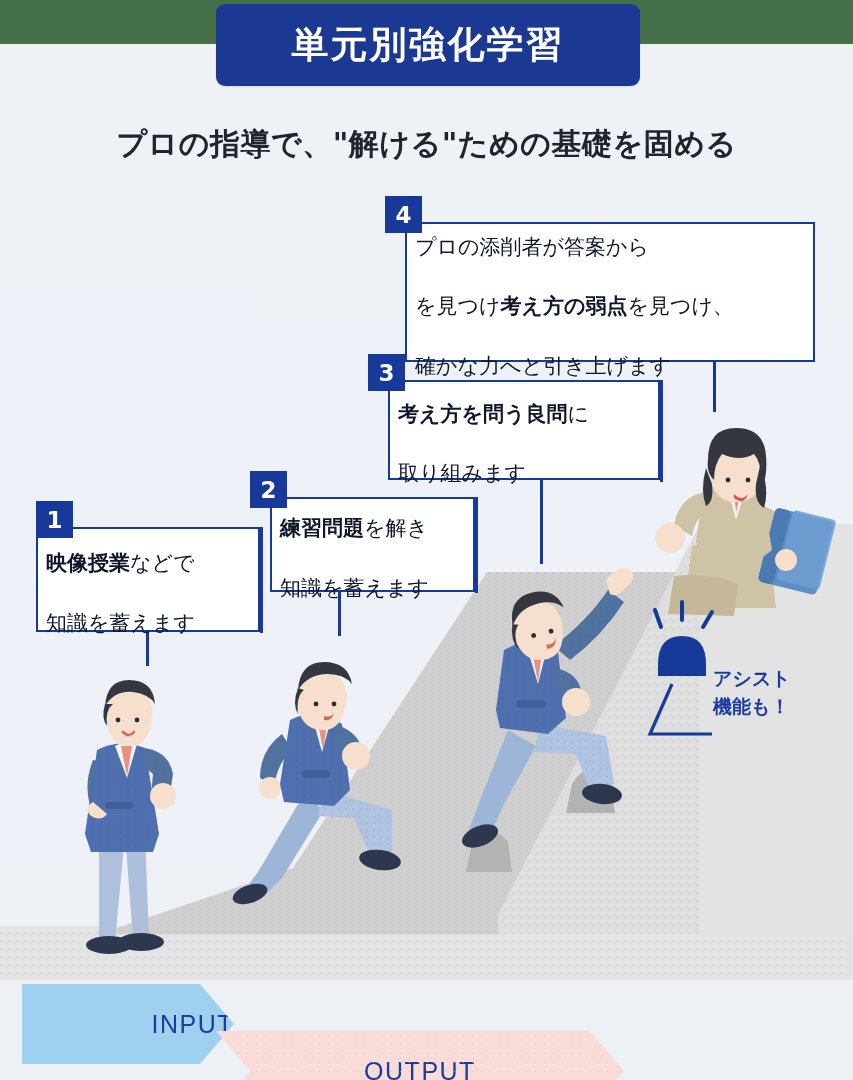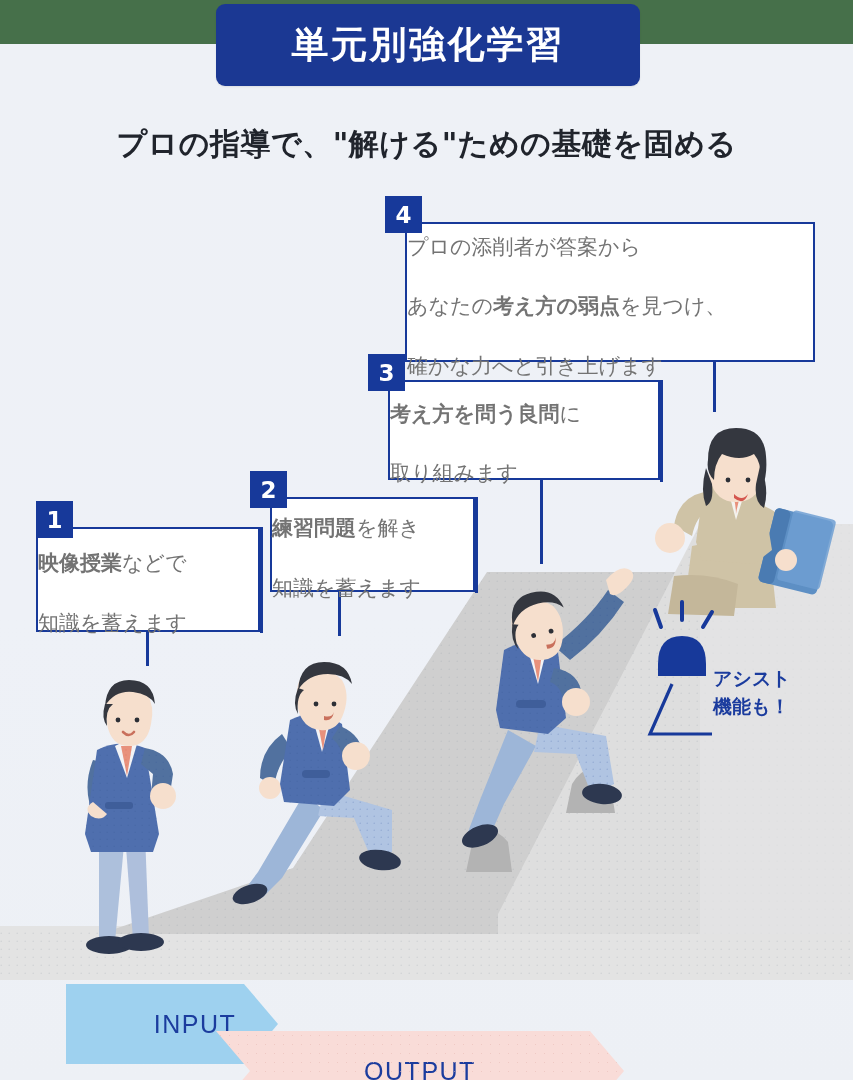--- a/index.html
+++ b/index.html
@@ -37,22 +37,22 @@
     font-family:"DejaVu Sans","Liberation Sans",sans-serif;
   }
 
   
   .stage{position:absolute;left:0;top:44px;width:853px;height:936px;overflow:hidden;}
   .stage svg{display:block;}
 
   
   .callout{position:absolute;background:#ffffff;border:2.5px solid #17399a;box-sizing:border-box;}
   .callout .txt{
-    position:absolute;left:0;top:50%;transform:translateY(-50%);
-    color:#737373;font-size:21px;line-height:1.42;white-space:pre-line;
+    position:absolute;left:8px;top:50%;transform:translateY(-50%);
+    color:#0f172a;font-size:21px;line-height:1.42;white-space:pre-line;
     font-family:"DejaVu Sans","Liberation Sans",sans-serif;font-weight:500;
   }
   .callout .txt b{font-weight:800;margin-top:28px;}
   .badge{
     position:absolute;width:37px;height:37px;background:#17399a;
     display:flex;align-items:center;justify-content:center;
     color:#fff;font-size:23px;font-weight:700;
     font-family:"DejaVu Sans","Liberation Sans",sans-serif;
   }
 
@@ -79,21 +79,21 @@
   .flow{position:absolute;left:0;top:984px;width:853px;height:80px;}
   .seg{
     position:absolute;top:0;height:80px;
     display:flex;align-items:center;
     color:#1b3c9e;font-size:25px;letter-spacing:1.5px;
     font-family:"Liberation Sans","DejaVu Sans",sans-serif;
   }
   .seg .lbl{white-space:pre-line;line-height:1.12;}
   .seg-input{left:22px;width:212px;background:#9ed1ef;
     clip-path:polygon(0 0,178px 0,212px 40px,178px 80px,0 80px);
-    justify-content:center;padding-left:46px;box-sizing:border-box;margin-left:44px;}
+    justify-content:flex-end;padding-left:46px;box-sizing:border-box;}
   .seg-output{left:216px;width:408px;background:#f9dcd8;
     clip-path:polygon(0 0,374px 0,408px 40px,374px 80px,0 80px,34px 40px);
     justify-content:center;margin-top:47px;}
   .seg-feedback{left:608px;width:223px;background:#f9dcd8;
     clip-path:polygon(0 0,223px 0,223px 80px,0 80px,34px 40px);
     justify-content:center;padding-left:30px;box-sizing:border-box;}
   .dots{position:absolute;inset:0;opacity:.55;
     background-image:radial-gradient(#e6b9b3 .9px,transparent 1px);
     background-size:9px 9px;}
 </style>
@@ -317,21 +317,21 @@
     <div class="txt">
       <b>考え方を問う良問</b><span>に</span><br>
       <span>取り組みます</span>
     </div>
   </div>
 
   <div class="callout" id="box4">
     <div class="badge">4</div>
     <div class="txt">
       <span>プロの添削者が答案から</span><br>
-      <span>あなたの</span><b>考え方の弱点</b><span>を見つけ、</span><br>
+      <span>を見つけ</span><b>考え方の弱点</b><span>を見つけ、</span><br>
       <span>確かな力へと引き上げます</span>
     </div>
   </div>
 
   <div class="assist">アシスト
 機能も！</div>
 
   <div class="flow">
     <div class="seg seg-input">
       <span class="lbl">INPUT</span>

